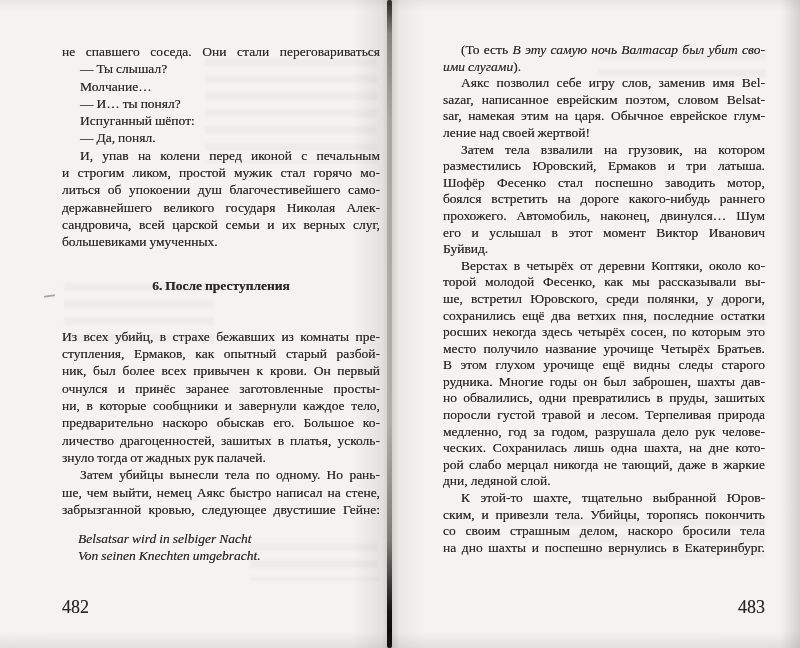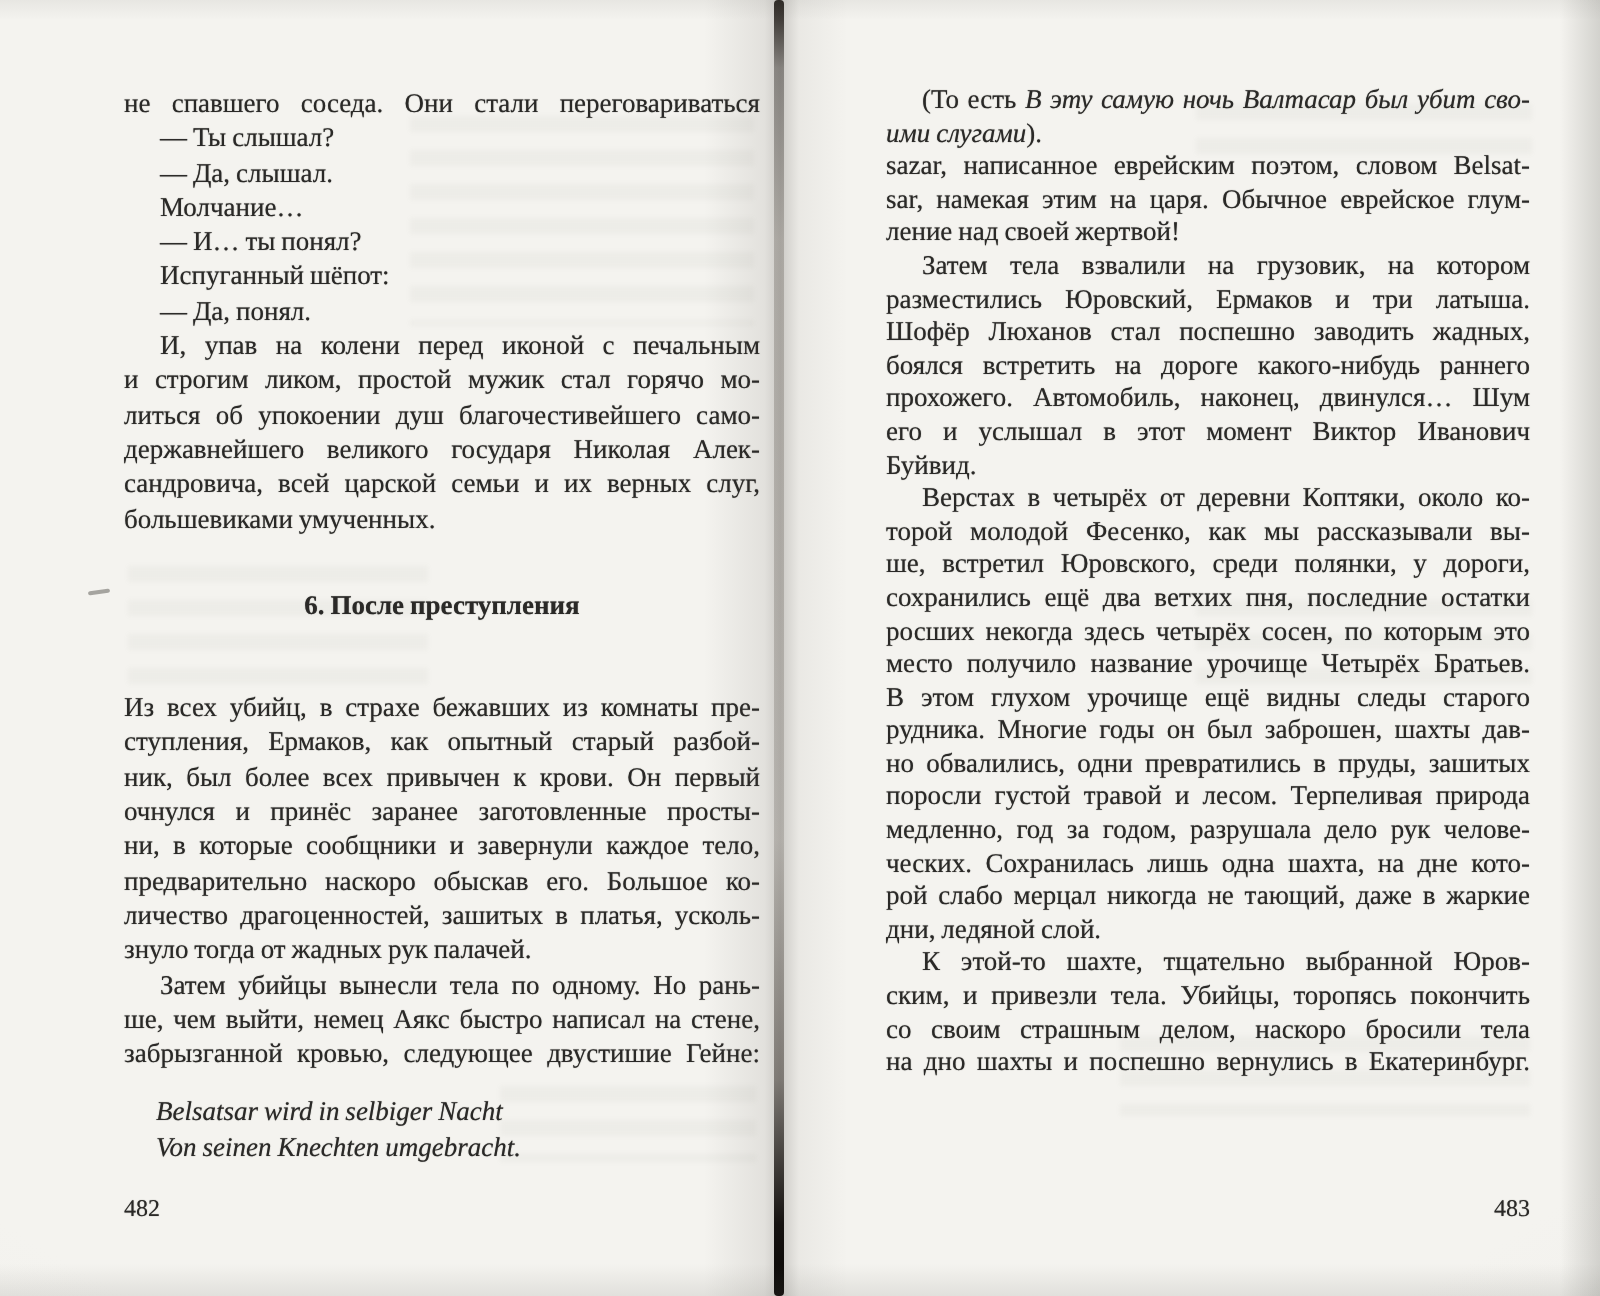--- a/index.html
+++ b/index.html
@@ -32,21 +32,21 @@
   #right-text{left:443px;top:42px;width:322px;line-height:16.6px;}
 
   .line{text-align:left;}
   .line.j{text-align:justify;text-align-last:justify;}
   .line.ind{text-indent:18px;}
   .line.heading{font-weight:bold;text-align:center;text-align-last:center;margin:26px 0 34px 0;}
   .line.verse{font-style:italic;padding-left:16px;text-align:center;text-align-last:left;}
   .line.vtop{margin-top:12px;}
   .it{font-style:italic;}
 
-  .pageno{position:absolute;top:597px;color:#2a2927;font-size:12px;
+  .pageno{position:absolute;top:597px;color:#2a2927;font-size:18px;
     text-shadow:0 0 0.5px rgba(42,41,39,0.6);}
   .pageno-left{left:62px;width:318px;text-align:left;}
   .pageno-right{left:443px;width:322px;text-align:right;}
 
   .bleed{position:absolute;filter:blur(1.3px);opacity:0.5;pointer-events:none;
     background:repeating-linear-gradient(180deg,
       rgba(128,134,118,0.11) 0px, rgba(128,134,118,0.11) 8px, rgba(0,0,0,0) 8px, rgba(0,0,0,0) 17px);}
   #bleed-l1{left:205px;top:58px;width:172px;height:105px;}
   #bleed-l2{left:64px;top:283px;width:150px;height:60px;}
   #bleed-l3{left:250px;top:543px;width:128px;height:38px;}
@@ -66,21 +66,20 @@
   <div class="bleed" id="bleed-l2"></div>
   <div class="bleed" id="bleed-l3"></div>
   <div class="bleed" id="bleed-r1"></div>
   <div class="bleed" id="bleed-r2"></div>
   <div class="bleed" id="bleed-r3"></div>
 
   <div>
     <div class="page-text" id="left-text">
         <div class="line j"><span>не спавшего соседа. Они стали переговариваться</span></div>
         <div class="line ind"><span>— Ты слышал?</span></div>
-        <div class="line ind"><span>— Да, слышал.</span></div>
         <div class="line ind"><span>Молчание…</span></div>
         <div class="line ind"><span>— И… ты понял?</span></div>
         <div class="line ind"><span>Испуганный шёпот:</span></div>
         <div class="line ind"><span>— Да, понял.</span></div>
         <div class="line j ind"><span>И, упав на колени перед иконой с печальным</span></div>
         <div class="line j"><span>и строгим ликом, простой мужик стал горячо мо-</span></div>
         <div class="line j"><span>литься об упокоении душ благочестивейшего само-</span></div>
         <div class="line j"><span>державнейшего великого государя Николая Алек-</span></div>
         <div class="line j"><span>сандровича, всей царской семьи и их верных слуг,</span></div>
         <div class="line "><span>большевиками умученных.</span></div>
@@ -99,26 +98,27 @@
         <div class="line verse vtop"><span>Belsatsar wird in selbiger Nacht</span></div>
         <div class="line verse"><span>Von seinen Knechten umgebracht.</span></div>
       </div>
     <div class="pageno pageno-left">482</div>
   </div>
 
   <div>
     <div class="page-text" id="right-text">
         <div class="line j ind"><span>(То есть </span><span class="it">В эту самую ночь Валтасар был убит сво-</span></div>
         <div class="line "><span class="it">ими слугами</span><span>).</span></div>
+        <div class="line j ind"><span>Аякс позволил себе игру слов, заменив имя Bel-</span></div>
         <div class="line j"><span>sazar, написанное еврейским поэтом, словом Belsat-</span></div>
         <div class="line j"><span>sar, намекая этим на царя. Обычное еврейское глум-</span></div>
         <div class="line "><span>ление над своей жертвой!</span></div>
         <div class="line j ind"><span>Затем тела взвалили на грузовик, на котором</span></div>
         <div class="line j"><span>разместились Юровский, Ермаков и три латыша.</span></div>
-        <div class="line j"><span>Шофёр Люханов стал поспешно заводить жадных,</span></div>
+        <div class="line j"><span>Шофёр Фесенко стал поспешно заводить мотор,</span></div>
         <div class="line j"><span>боялся встретить на дороге какого-нибудь раннего</span></div>
         <div class="line j"><span>прохожего. Автомобиль, наконец, двинулся… Шум</span></div>
         <div class="line j"><span>его и услышал в этот момент Виктор Иванович</span></div>
         <div class="line "><span>Буйвид.</span></div>
         <div class="line j ind"><span>Верстах в четырёх от деревни Коптяки, около ко-</span></div>
         <div class="line j"><span>торой молодой Фесенко, как мы рассказывали вы-</span></div>
         <div class="line j"><span>ше, встретил Юровского, среди полянки, у дороги,</span></div>
         <div class="line j"><span>сохранились ещё два ветхих пня, последние остатки</span></div>
         <div class="line j"><span>росших некогда здесь четырёх сосен, по которым это</span></div>
         <div class="line j"><span>место получило название урочище Четырёх Братьев.</span></div>

